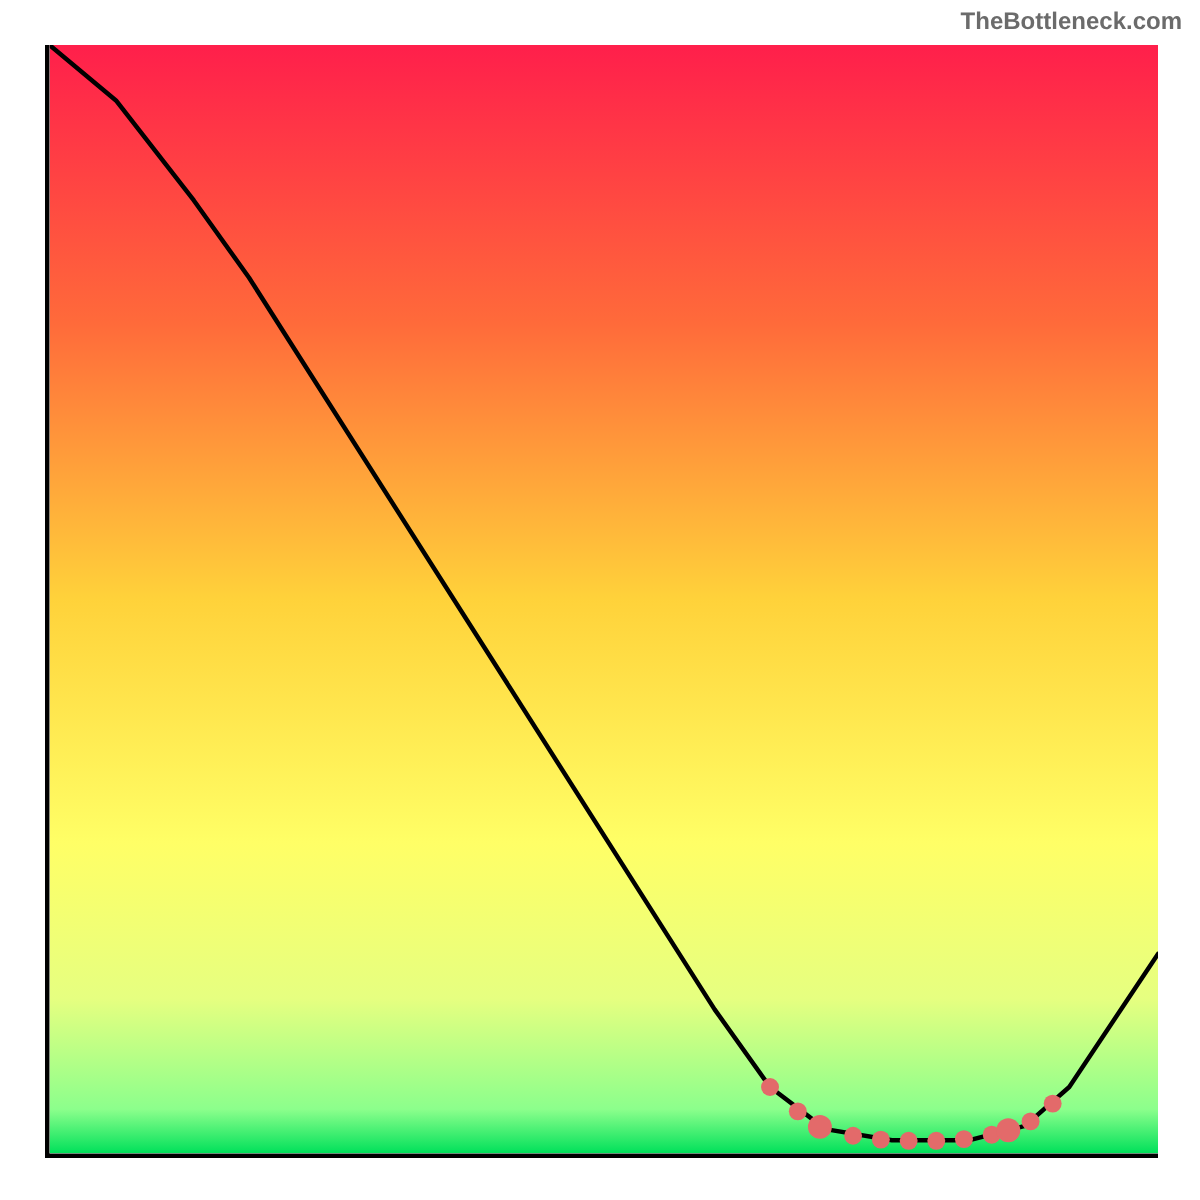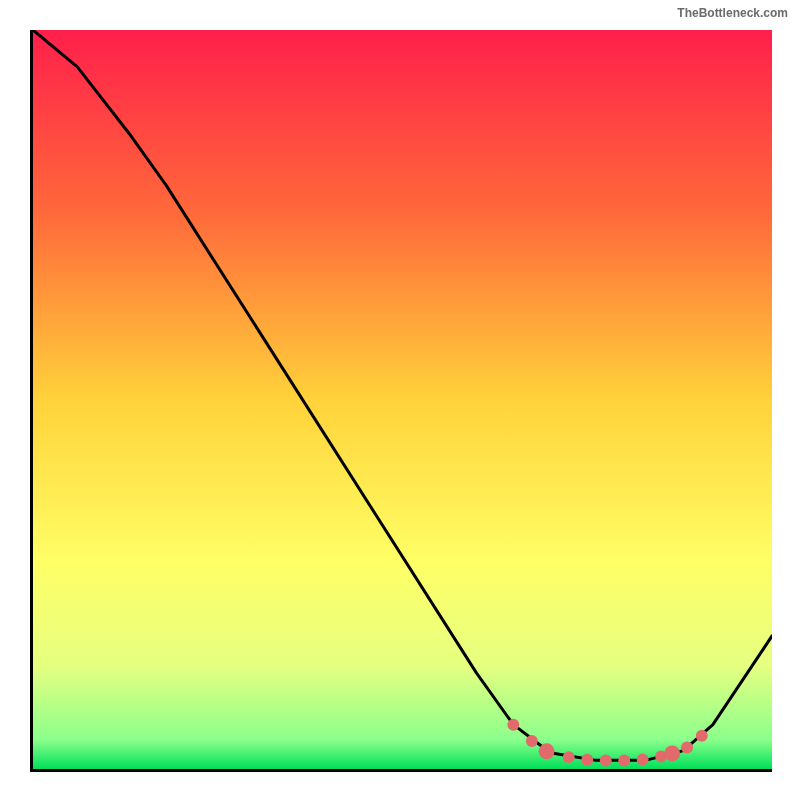--- a/index.html
+++ b/index.html
@@ -7,21 +7,21 @@
   .container {
     position: relative;
     width: 800px;
     height: 800px;
   }
   .watermark {
     position: absolute;
     top: 6px;
     right: 12px;
     font-family: Arial, Helvetica, sans-serif;
-    font-size: 12px;
+    font-size: 16px;
     font-weight: bold;
     color: #6b6b6b;
     z-index: 10;
   }
   .plot-area {
     position: absolute;
     left: 30px;
     top: 30px;
     width: 742px;
     height: 742px;

